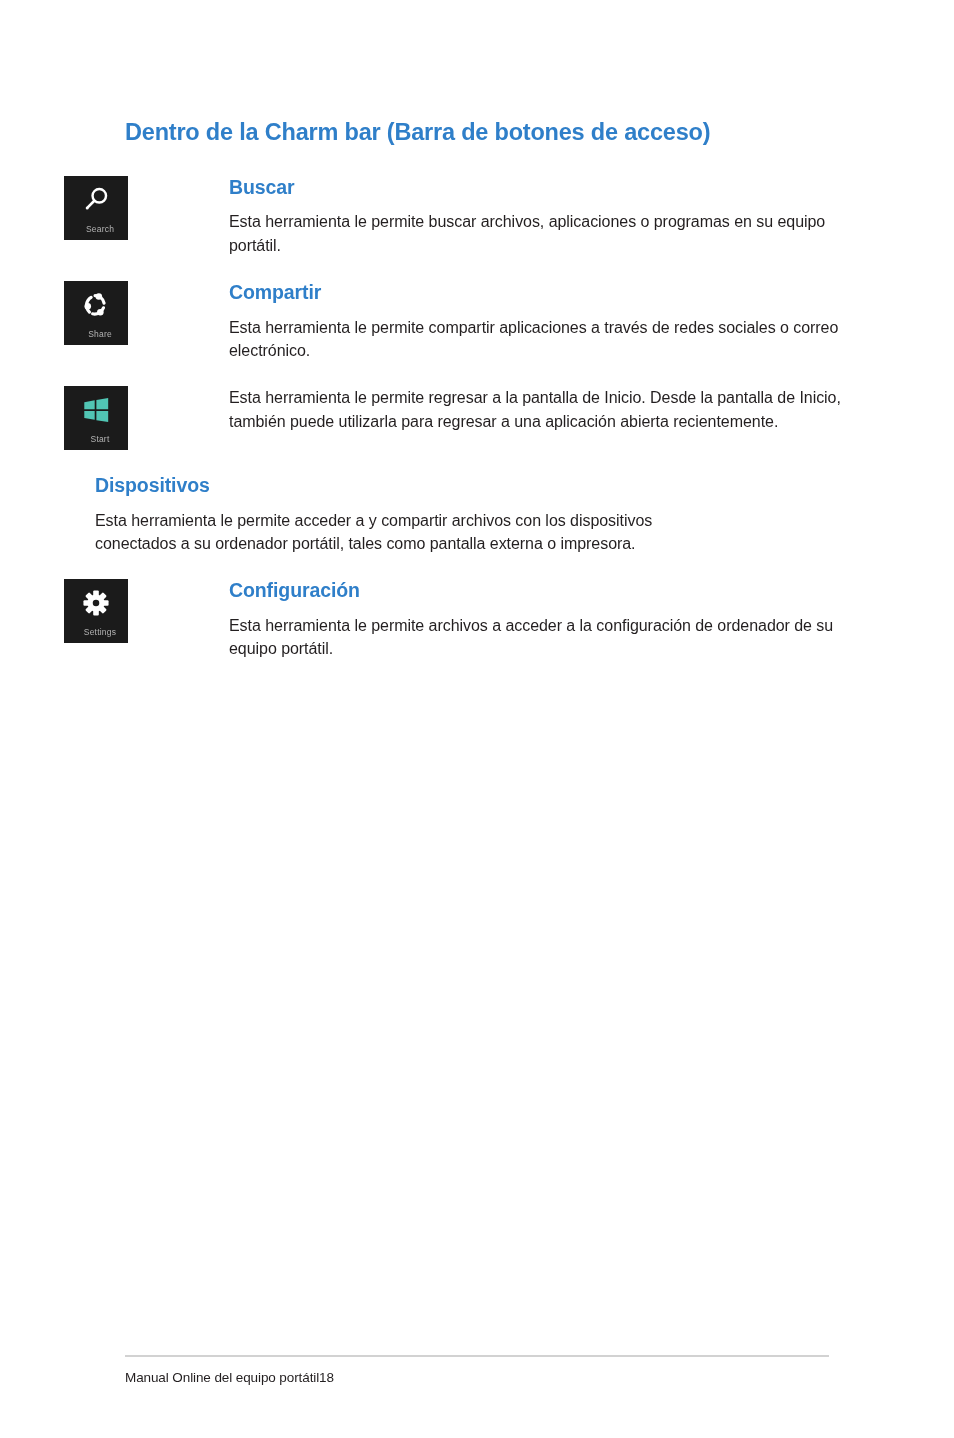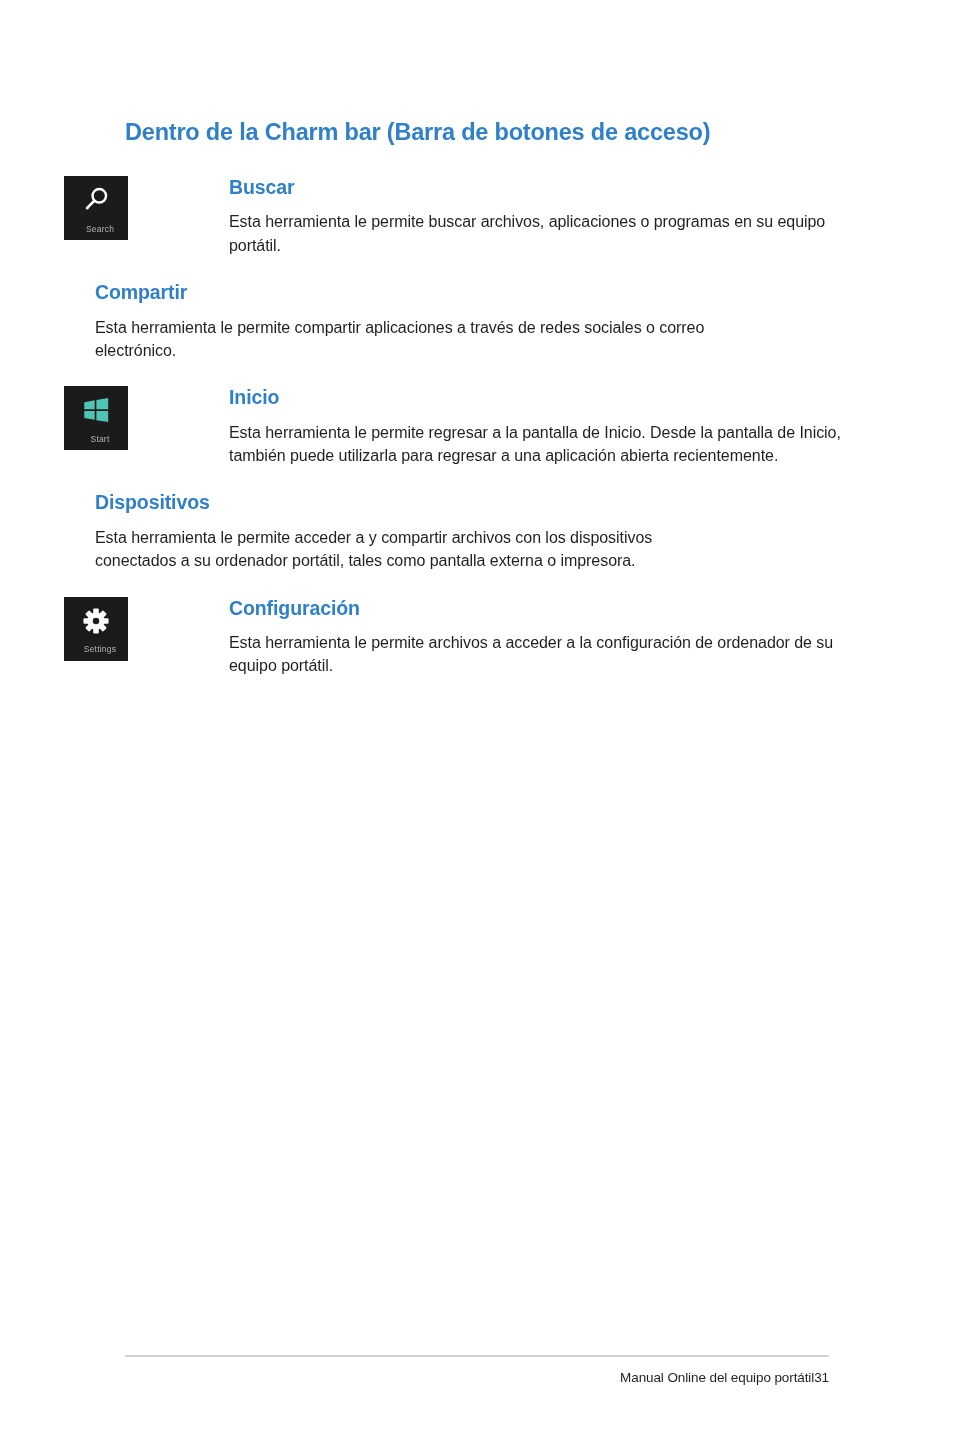--- a/index.html
+++ b/index.html
@@ -127,21 +127,21 @@
     height: 2px;
     background: #d2d2d2;
   }
   .footer {
     position: absolute;
     left: 125px;
     top: 1370px;
     width: 704px;
     display: flex;
     align-items: baseline;
-    justify-content: flex-end;
+    justify-content: flex-start;
     font-size: 13.5px;
     color: #231f20;
   }
   .footer-text { letter-spacing: -0.1px; }
   .footer-page { letter-spacing: -0.1px; }
 </style>
 </head>
 <body>
 
 <div class="page">
@@ -161,40 +161,52 @@
           <div class="tile-label">Search</div>
         </div>
       </div>
       <div class="text-cell">
         <div class="charm-name">Buscar</div>
         <p class="charm-desc">Esta herramienta le permite buscar archivos, aplicaciones o programas en su equipo portátil.</p>
       </div>
     </div>
 
     <div class="charm-row">
+      <div class="tile-cell">
+        <div class="tile">
+          <svg class="glyph" viewBox="0 0 32 32">
+            <path d="M9.0 23.6 A10 10 0 0 1 10.8 7.8" fill="none" stroke="#ffffff" stroke-width="3.4" stroke-linecap="round"></path>
+            <path d="M15.0 6.0 A10 10 0 0 1 24.6 14.0" fill="none" stroke="#ffffff" stroke-width="3.4" stroke-linecap="round"></path>
+            <path d="M24.0 19.0 A10 10 0 0 1 12.4 25.4" fill="none" stroke="#ffffff" stroke-width="3.4" stroke-linecap="round"></path>
+            <circle cx="7.2" cy="17.4" r="3.5" fill="#ffffff"></circle>
+            <circle cx="19.0" cy="7.0" r="3.5" fill="#ffffff"></circle>
+            <circle cx="20.6" cy="23.8" r="3.5" fill="#ffffff"></circle>
+          </svg>
+          <div class="tile-label">Share</div>
+        </div>
+      </div>
       <div class="text-cell">
         <div class="charm-name">Compartir</div>
         <p class="charm-desc">Esta herramienta le permite compartir aplicaciones a través de redes sociales o correo electrónico.</p>
       </div>
     </div>
 
     <div class="charm-row">
       <div class="tile-cell">
         <div class="tile">
           <svg class="glyph" viewBox="0 0 32 32">
             <path d="M3.5 7.6 L14.6 5.6 L14.6 15.2 L3.5 15.2 Z" fill="#51c5b4"></path>
             <path d="M16.4 5.3 L29.0 3.2 L29.0 15.2 L16.4 15.2 Z" fill="#51c5b4"></path>
             <path d="M3.5 17.0 L14.6 17.0 L14.6 26.4 L3.5 24.5 Z" fill="#51c5b4"></path>
             <path d="M16.4 17.0 L29.0 17.0 L29.0 28.9 L16.4 26.8 Z" fill="#51c5b4"></path>
           </svg>
           <div class="tile-label">Start</div>
         </div>
       </div>
       <div class="text-cell">
-        <div class="charm-name">Inicio</div>
         <p class="charm-desc">Esta herramienta le permite regresar a la pantalla de Inicio. Desde la pantalla de Inicio, también puede utilizarla para regresar a una aplicación abierta recientemente.</p>
       </div>
     </div>
 
     <div class="charm-row">
       <div class="text-cell">
         <div class="charm-name">Dispositivos</div>
         <p class="charm-desc">Esta herramienta le permite acceder a y compartir archivos con los dispositivos conectados a su ordenador portátil, tales como pantalla externa o impresora.</p>
       </div>
     </div>
@@ -223,16 +235,16 @@
         <div class="charm-name">Configuración</div>
         <p class="charm-desc">Esta herramienta le permite archivos a acceder a la configuración de ordenador de su equipo portátil.</p>
       </div>
     </div>
 
   </div>
 
   <div class="footer-rule"></div>
   <div class="footer">
     <span class="footer-text">Manual Online del equipo portátil</span>
-    <span class="footer-page">31</span>
+    <span class="footer-page">18</span>
   </div>
 
 </div>
 
 </body></html>

